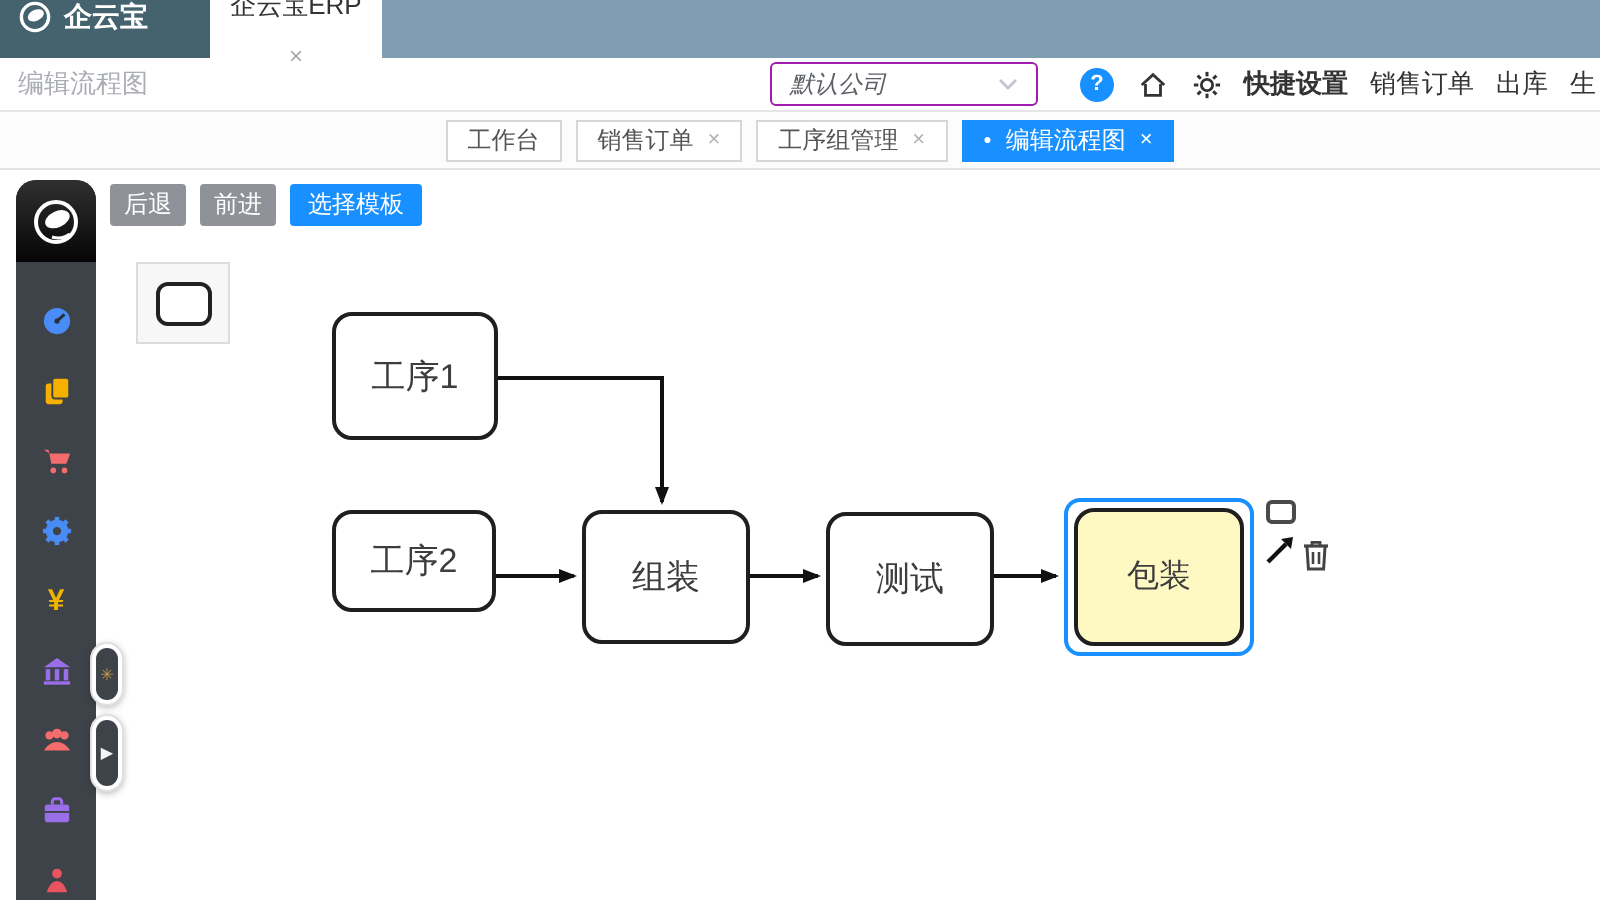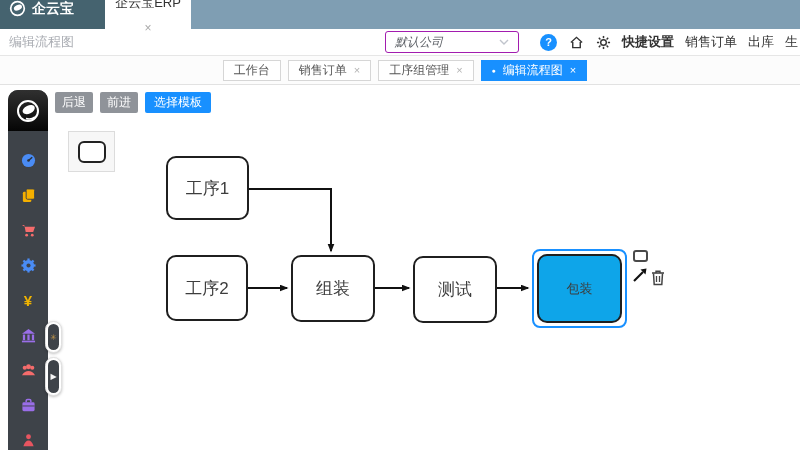--- a/index.html
+++ b/index.html
@@ -52,25 +52,25 @@
   .btn { height:21px; padding:0 7px; background:#8f9399; color:#fff; font-size:12px; border:none; border-radius:2px; display:flex; align-items:center; cursor:pointer; font-family:inherit; }
   .btn.primary { background:#1890ff; padding:0 9px; }
 
   
   .palette { position:absolute; left:68px; top:46px; width:47px; height:41px; background:#f7f7f7; border:1px solid #dcdcdc; display:flex; align-items:center; justify-content:center; z-index:3; }
   .palette-shape { width:28px; height:22px; border:2px solid #222; border-radius:6px; background:#fff; }
 
   
   .node { position:absolute; border:2px solid #1f1f1f; border-radius:10px; background:#fff; display:flex; align-items:center; justify-content:center; font-size:17px; color:#3d3d3d; z-index:2; }
   .node.n1 { left:166px; top:71px;  width:83px; height:64px; }
-  .node.n2 { left:166px; top:170px; width:82px; height:66px; }
+  .node.n2 { left:166px; top:170px; width:82px; height:51px; }
   .node.n3 { left:291px; top:170px; width:84px; height:67px; }
   .node.n4 { left:413px; top:171px; width:84px; height:67px; }
   .sel-frame { position:absolute; left:532px; top:164px; width:95px; height:79px; border:2px solid #1890ff; border-radius:8px; padding:3px; z-index:2; }
-  .sel-frame .node-inner { width:100%; height:100%; border:2px solid #1f1f1f; border-radius:10px; background:#0ea5e9; display:flex; align-items:center; justify-content:center; font-size:13px; color:#3d3d3d; }
+  .sel-frame .node-inner { width:100%; height:100%; border:2px solid #1f1f1f; border-radius:10px; background:#fef9c3; display:flex; align-items:center; justify-content:center; font-size:16px; color:#3d3d3d; }
 
   .edges { position:absolute; left:0; top:0; z-index:1; }
 
   
   .ctx-rect { position:absolute; left:633px; top:165px; width:15px; height:12px; border:2px solid #4a4a4a; border-radius:3px; background:#fff; z-index:3; }
   .ctx-arrow { position:absolute; left:631px; top:181px; z-index:3; }
   .ctx-trash { position:absolute; left:651px; top:184px; z-index:3; }
 </style>
 </head>
 <body>

